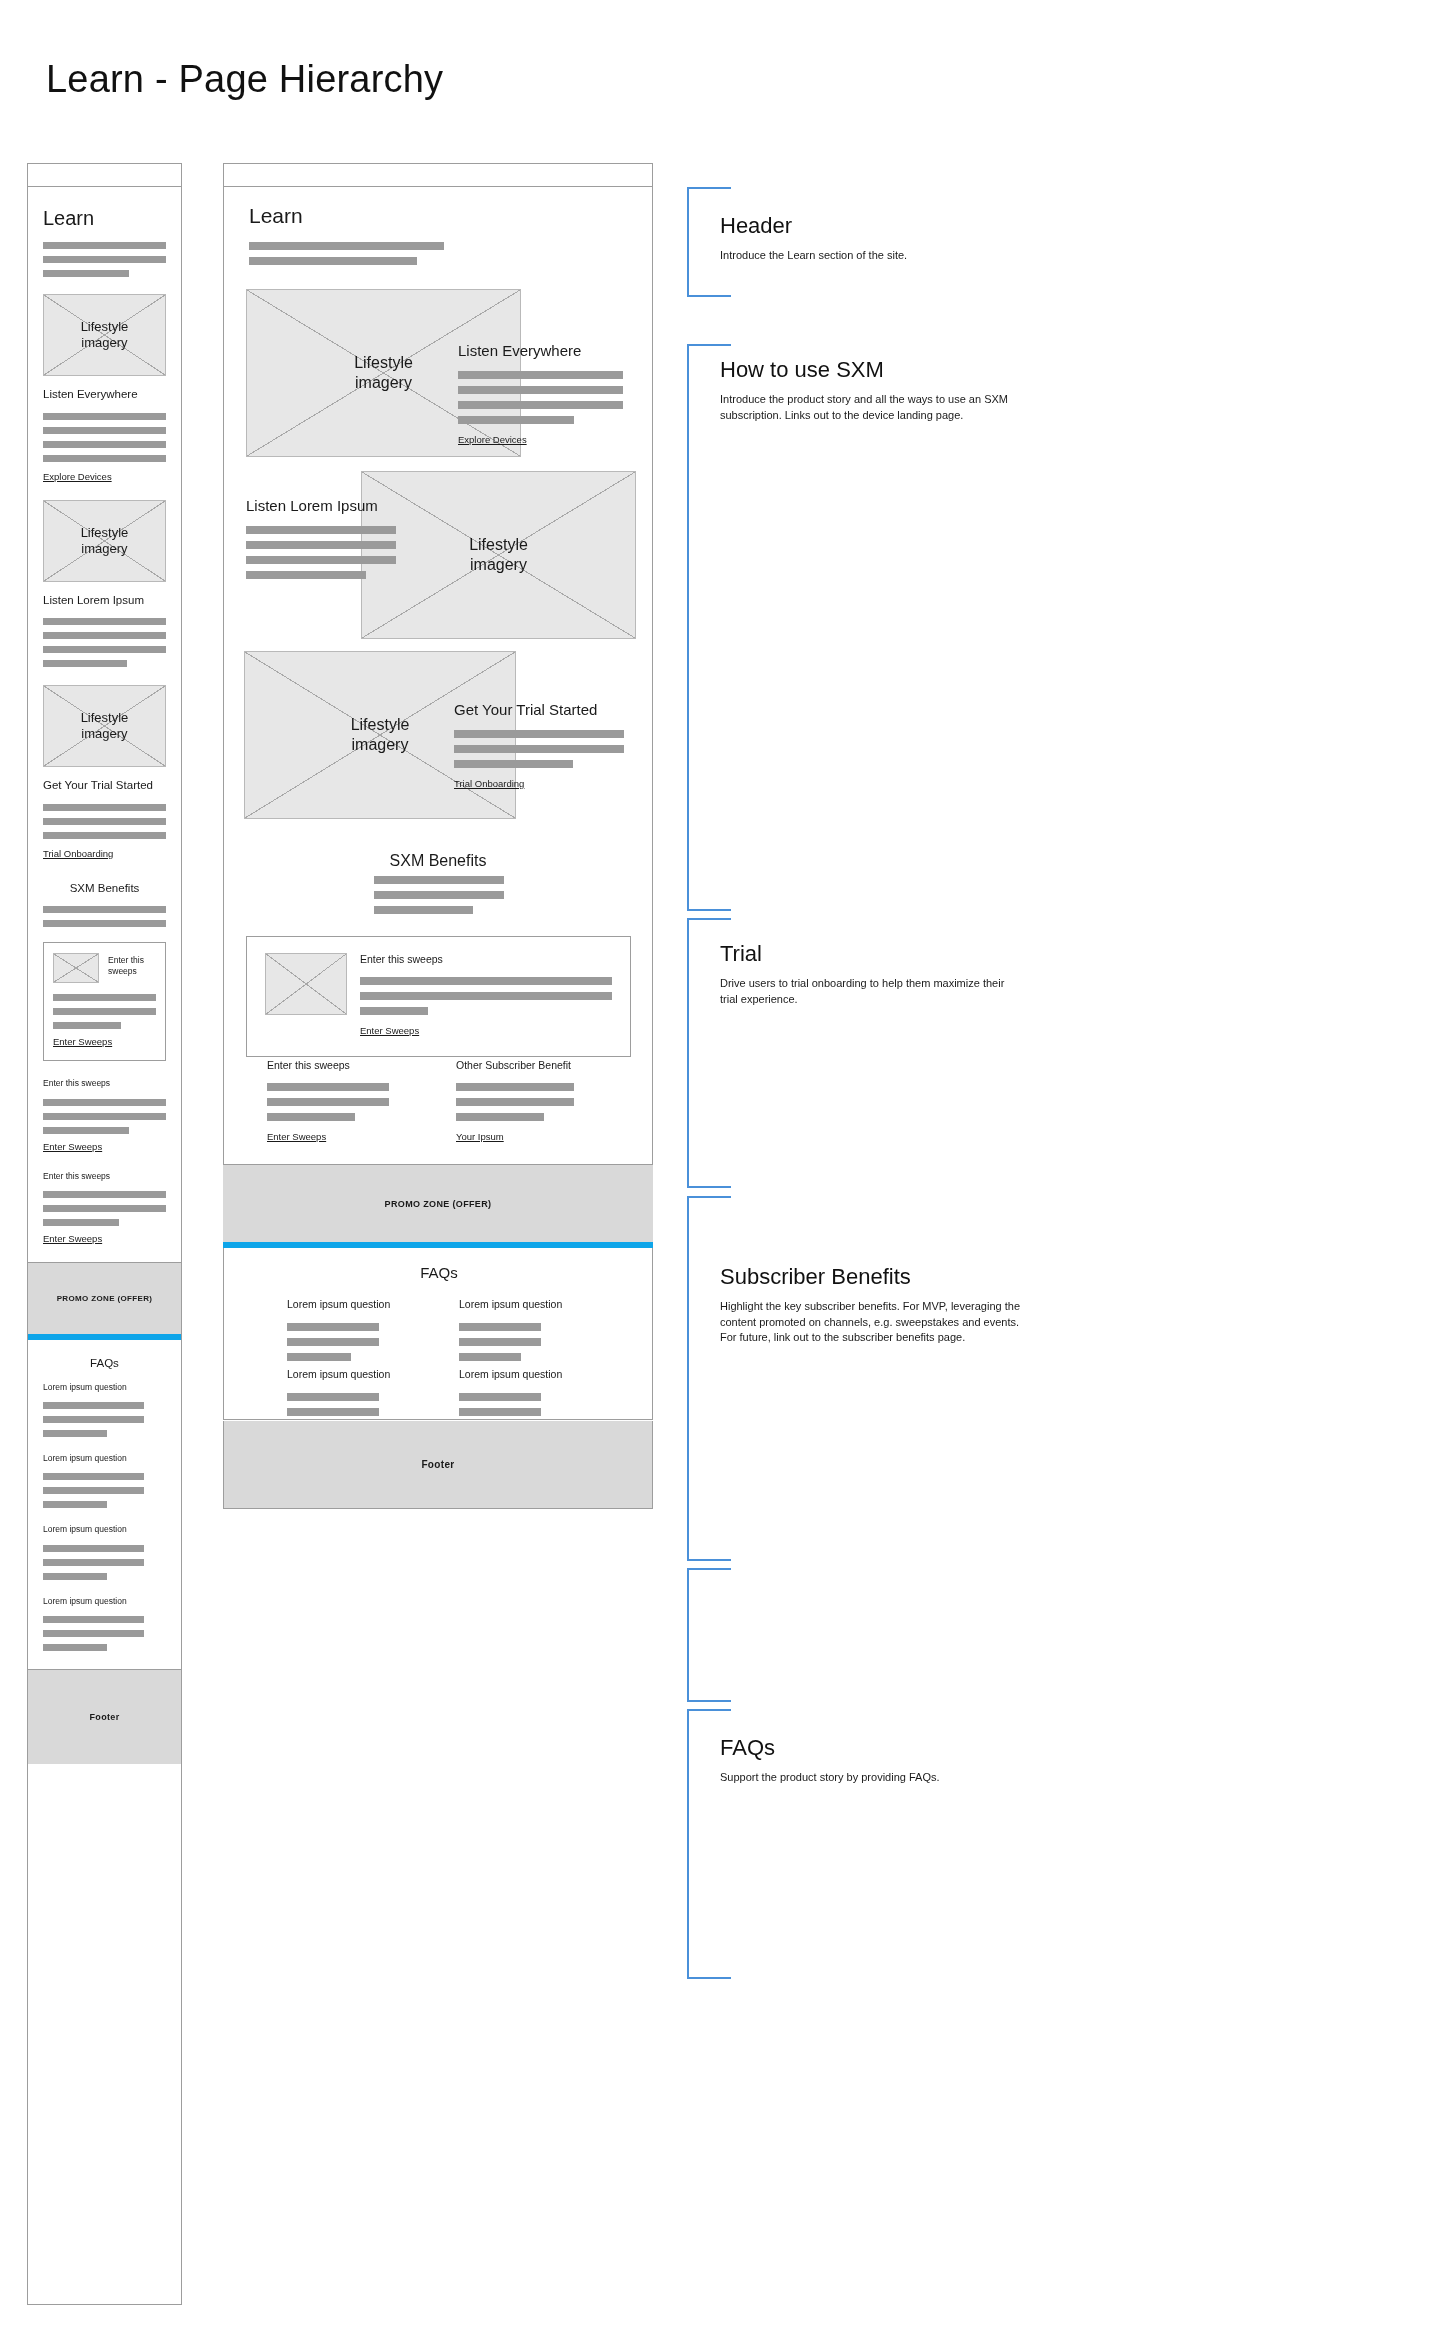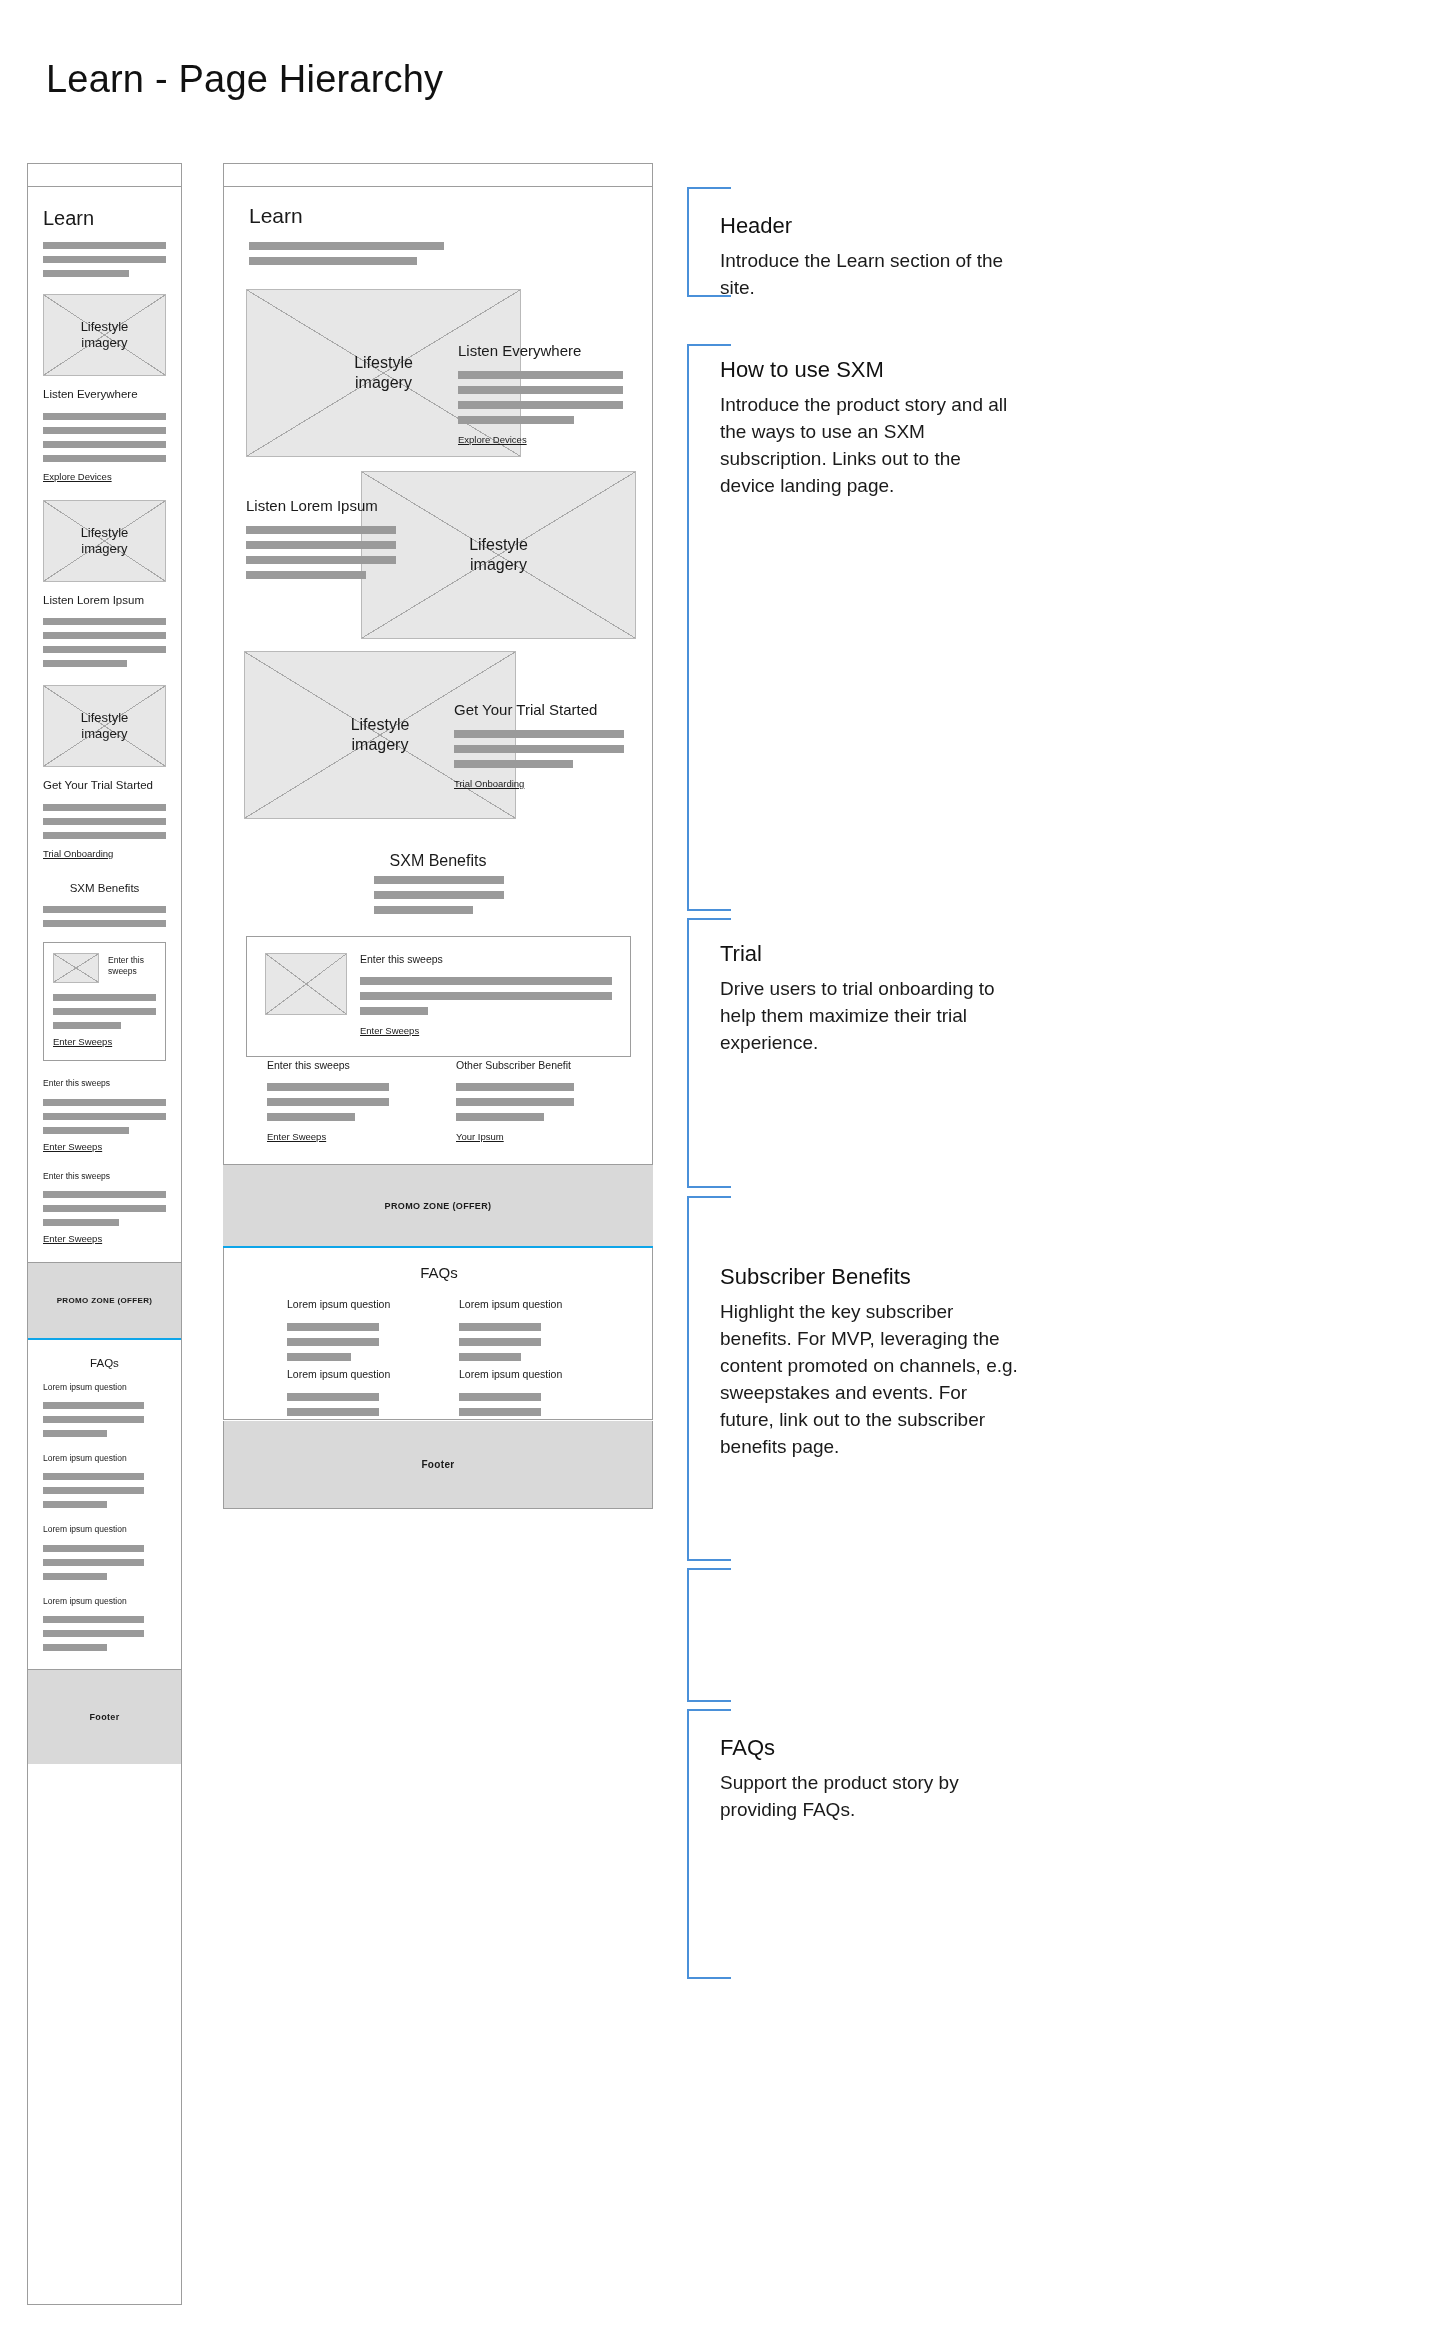--- a/index.html
+++ b/index.html
@@ -53,21 +53,21 @@
   .m-bar   { height: 7px; }
   .m-bar + .m-bar { margin-top: 5px; }
 
   .m-imgph { width: 100%; height: 82px; font-size: 13px; margin-top: 0; }
   .m-card  { border: 1px solid #9d9d9d; padding: 10px 9px 11px 9px; }
   .m-card-row { display: flex; gap: 9px; align-items: flex-start; }
   .m-card-thumb { width: 46px; height: 30px; flex: 0 0 46px; }
   .m-card-ttl { font-size: 8.5px; line-height: 1.25; padding-top: 2px; }
 
   .band {
-    background: #d9d9d9; border-top: 1px solid #9d9d9d; border-bottom: 2px solid #0ea5e9;
+    background: #d9d9d9; border-top: 1px solid #9d9d9d; border-bottom: 6px solid #0ea5e9;
     display: flex; align-items: center; justify-content: center;
     font-weight: 700; letter-spacing: .35px;
   }
   .m-promo { height: 78px; font-size: 8px; }
   .m-footer { height: 95px; font-size: 9px; border-bottom: none; }
 
   
   .desktop {
     position: absolute; left: 223px; top: 163px;
     width: 430px; height: 1257px;
@@ -90,21 +90,21 @@
   
   .ann-wrap { position: absolute; left: 660px; top: 0; width: 780px; height: 2336px; }
   .bracket {
     position: absolute;
     border: 2px solid #4a90d9;
     border-right: none;
     width: 44px;
   }
   .ann { position: absolute; width: 300px; }
   .ann-title { font-size: 22px; font-weight: 400; color: #111; margin-bottom: 9px; }
-  .ann-body  { font-size: 19px; line-height: 1.42; color: #1a1a1a; }
+  .ann-body  { font-size: 11px; line-height: 1.42; color: #1a1a1a; }
 </style>
 </head>
 <body>
 
 <div id="root">
 
   <div class="page-title">Learn - Page Hierarchy</div>
 
   <div class="mobile">
 

